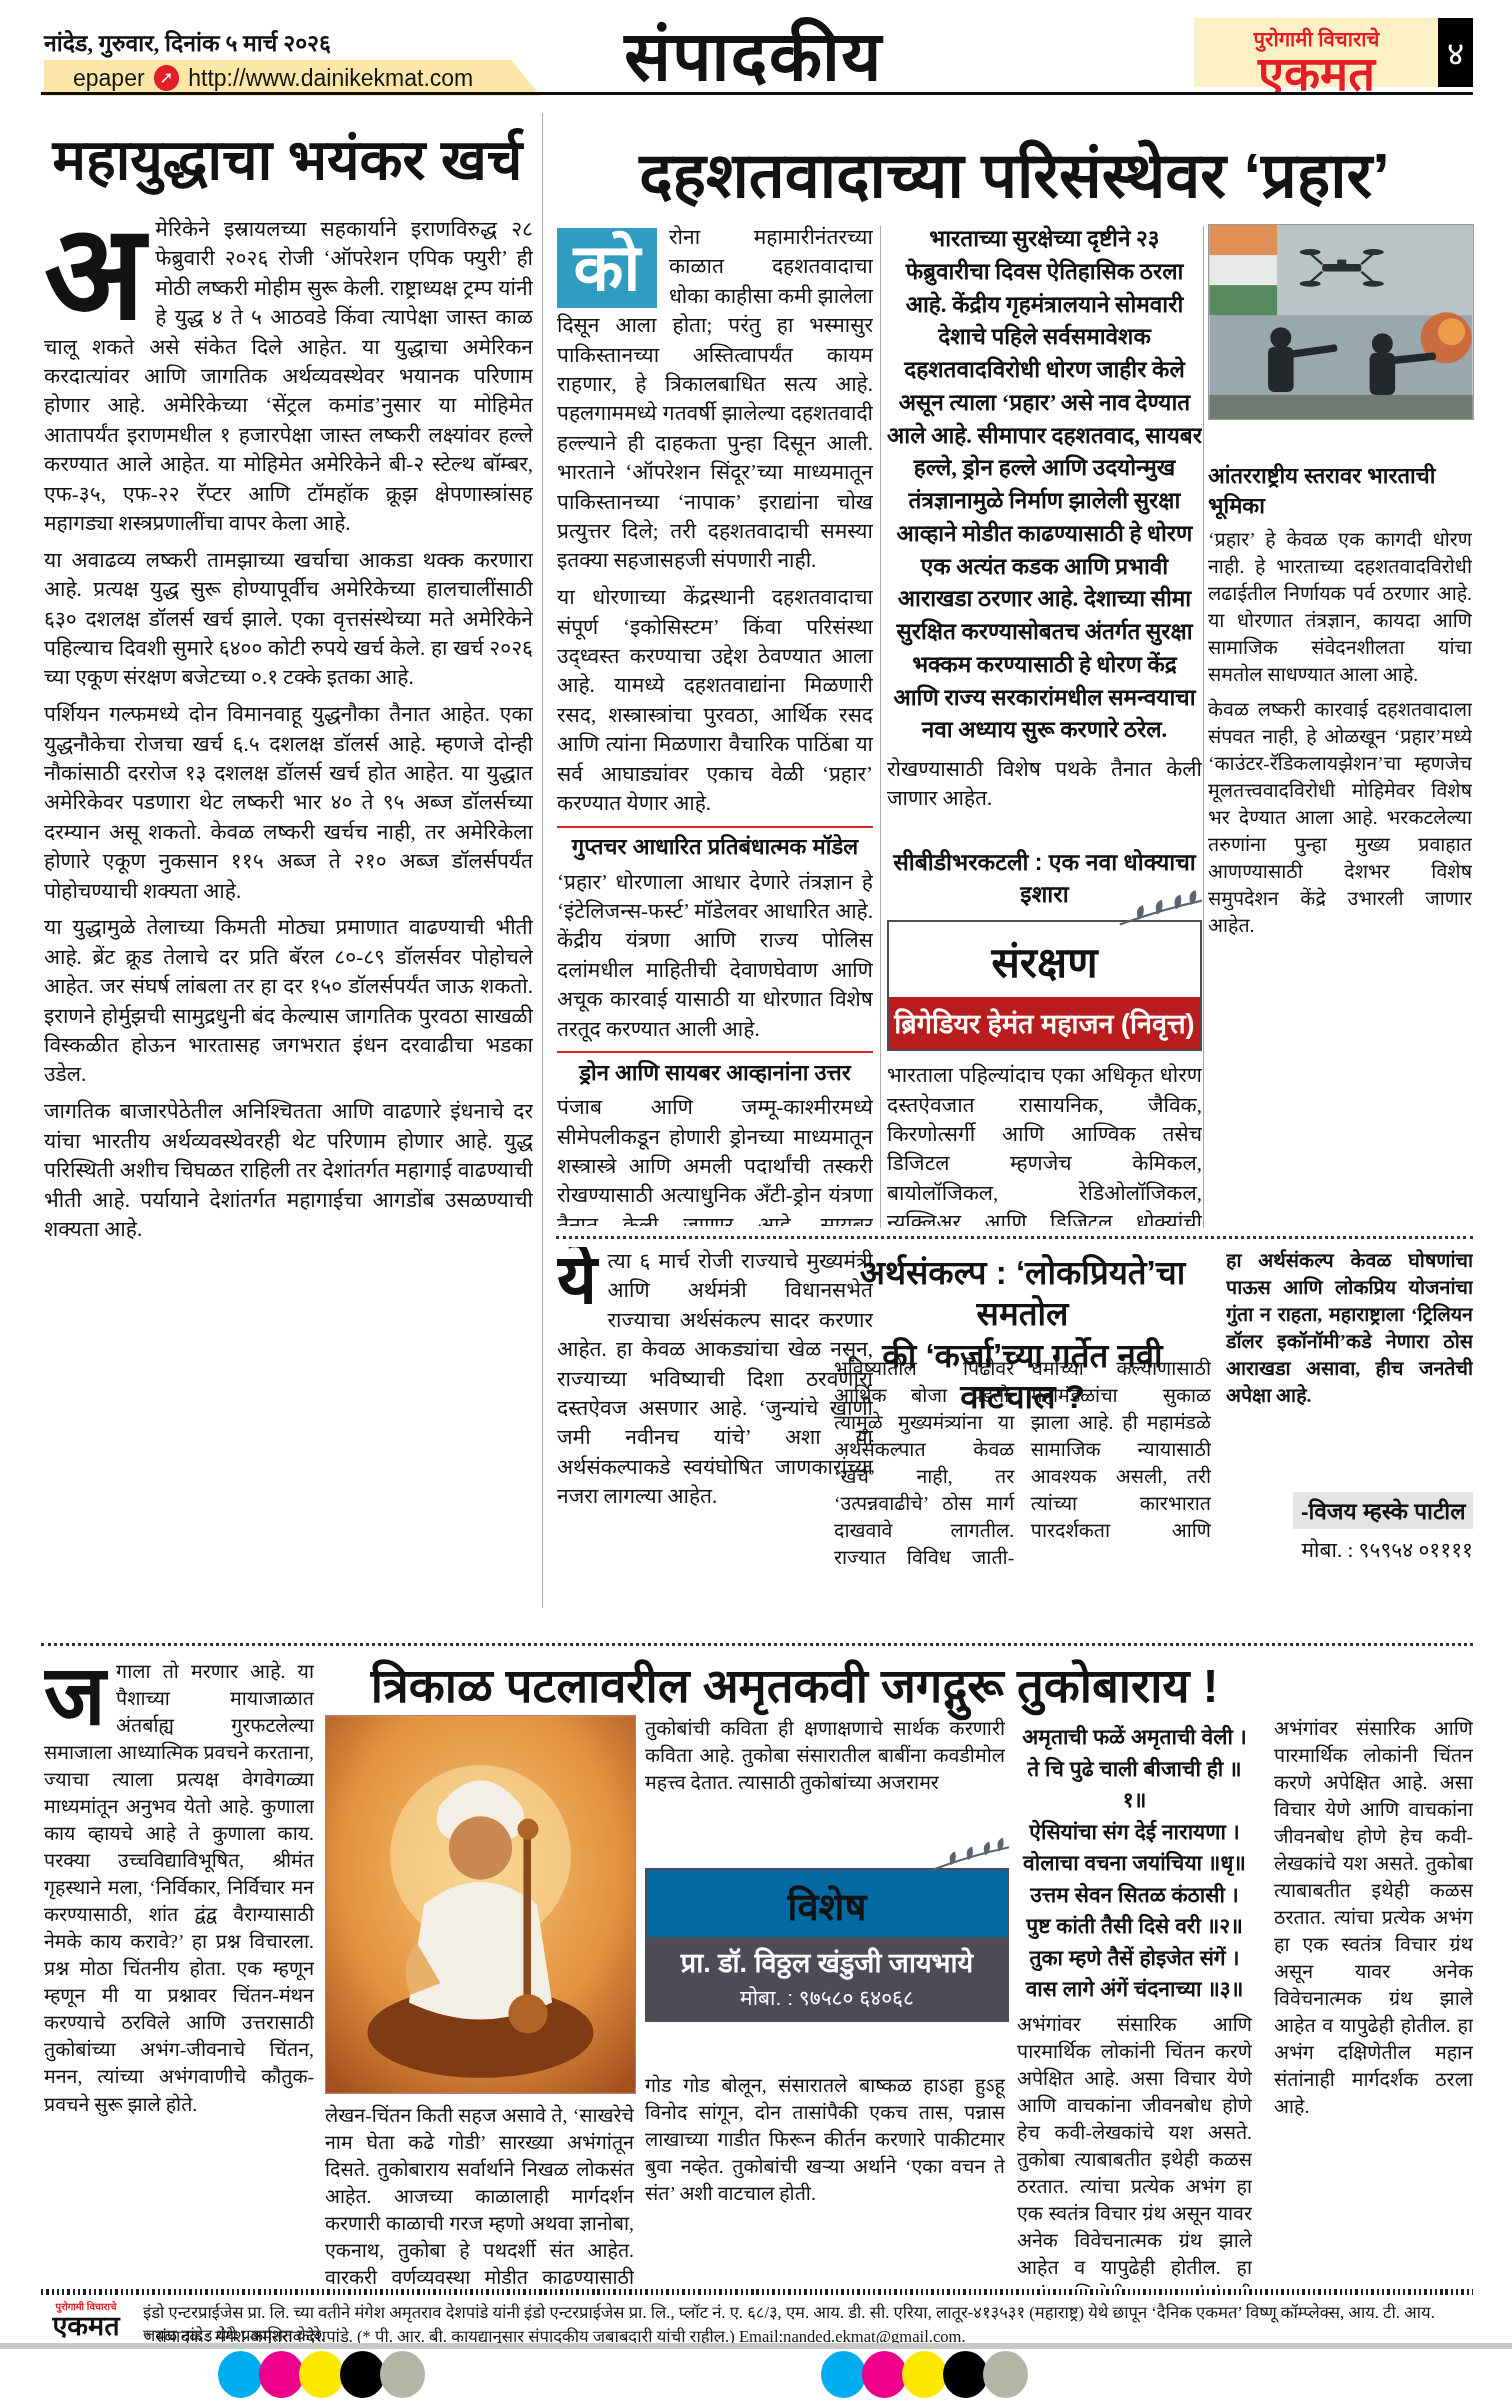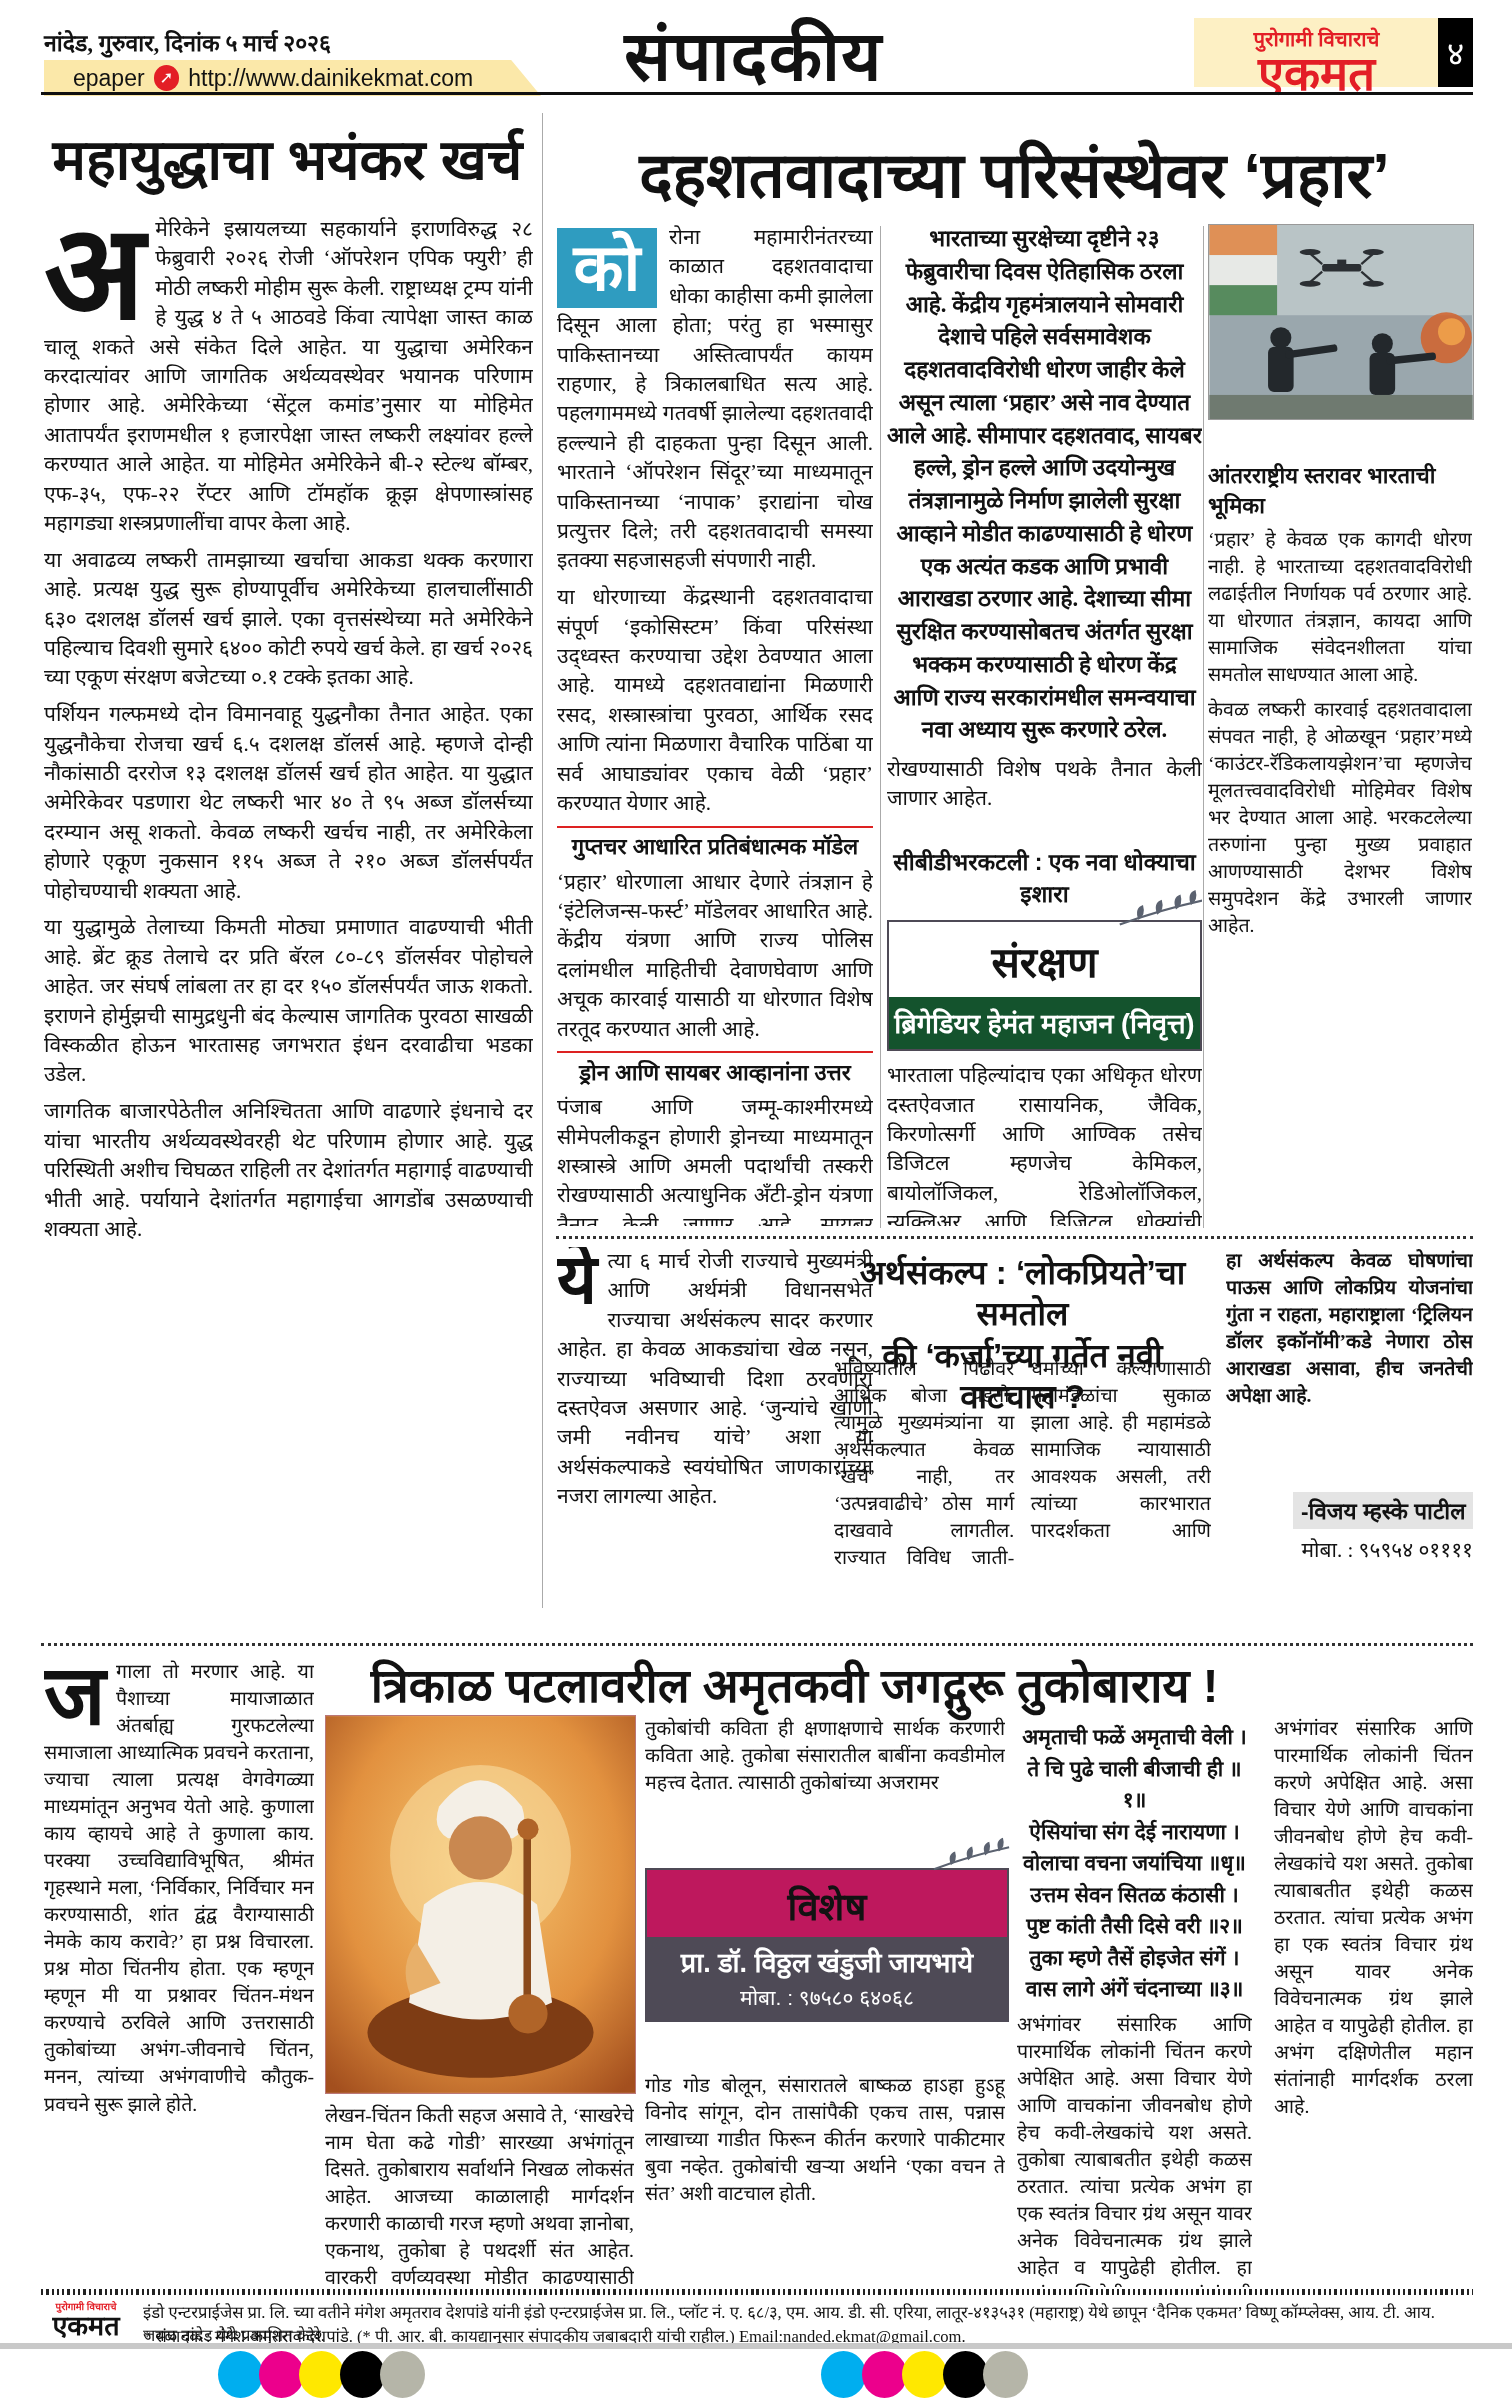--- a/index.html
+++ b/index.html
@@ -41,21 +41,21 @@
   
   .ter-head{left:556px;top:130px;width:917px;text-align:center;font-size:63px;font-weight:bold;font-family:"Liberation Sans",sans-serif;}
   .col{overflow:hidden;}
   .ter-colA{left:557px;top:223px;width:316px;height:1003px;}
   .ter-colB{left:887px;top:223px;width:315px;height:1003px;}
   .ter-colC{left:1208px;top:429px;width:264px;height:797px;}
   .bold-intro{font-weight:bold;font-size:22.6px;line-height:1.45;text-align:center;}
   .ter-photo{left:1208px;top:224px;width:264px;height:194px;overflow:hidden;border:0.8px solid #999;}
   .kicker-wrap{margin:10.5px 0;position:relative;border:2.3px solid #4e4a56;background:#fff;}
   .kicker-title{text-align:center;font-size:42px;font-weight:bold;padding:10.5px 0 7.5px 0;font-family:"Liberation Sans",sans-serif;}
-  .kicker-band{background:#14532d;color:#fff;text-align:center;font-size:27px;font-weight:bold;padding:7.5px 3px;font-family:"Liberation Sans",sans-serif;}
+  .kicker-band{background:#b91c1c;color:#fff;text-align:center;font-size:27px;font-weight:bold;padding:7.5px 3px;font-family:"Liberation Sans",sans-serif;}
   .leaf{position:absolute;right:-6px;top:-35px;}
   .dc-box{float:left;background:#2f9cc0;color:#fff;font-weight:bold;font-size:65px;font-family:"Liberation Sans",sans-serif;
           padding:7.5px 16.6px;margin:4.5px 12px 3px 0;line-height:1;}
 
   
   .bud-rule{left:556px;top:1236px;width:917px;}
   .bud-colL{left:557px;top:1247px;width:316px;height:340px;}
   .bud-head{left:834px;top:1252px;width:377px;text-align:center;font-size:33px;font-weight:bold;line-height:1.25;font-family:"Liberation Sans",sans-serif;}
   .bud-mid{left:834px;top:1355px;width:377px;height:232px;column-count:2;column-gap:16.6px;}
   .bud-colR{left:1226px;top:1247px;width:247px;height:310px;font-weight:bold;}
@@ -64,21 +64,21 @@
   .bud-byline .mob{font-size:21px;margin-top:6px;}
   .bud-colL .dropcap{font-size:69px;}
 
   
   .tuk-rule{left:41px;top:1643px;width:1432px;}
   .tuk-colL{left:44px;top:1658px;width:270px;height:630px;}
   .tuk-colL .dropcap{font-size:83px;}
   .tuk-head{left:324px;top:1652px;width:941px;text-align:center;font-size:47px;font-weight:bold;font-family:"Liberation Sans",sans-serif;}
   .tuk-img{left:325px;top:1715px;width:309px;height:377px;overflow:hidden;border:0.8px solid #b77;}
   .tuk-under-img{left:325px;top:2102px;width:309px;height:185px;}
-  .vishesh-wrap{left:645px;top:1868px;width:360px;border:2.3px solid #4e4a56;background:#be185d;}
+  .vishesh-wrap{left:645px;top:1868px;width:360px;border:2.3px solid #4e4a56;background:#0369a1;}
   .vishesh-title{text-align:center;font-size:38px;font-weight:bold;padding:9px 0 6px 0;font-family:"Liberation Sans",sans-serif;}
   .vishesh-band{background:#4e4a56;color:#fff;text-align:center;font-family:"Liberation Sans",sans-serif;padding:6px 3px 9px 3px;}
   .vishesh-band .a{font-size:27px;font-weight:bold;}
   .vishesh-band .m{font-size:21px;margin-top:3px;}
   .tuk-colM-top{left:645px;top:1715px;width:360px;height:148px;}
   .tuk-colM-bot{left:645px;top:2072px;width:360px;height:215px;}
   .tuk-col3{left:1017px;top:1715px;width:235px;height:572px;}
   .tuk-col4{left:1274px;top:1715px;width:199px;height:572px;}
   .poem{font-weight:bold;text-align:center;font-size:21px;line-height:1.5;margin:6px 0;font-family:"Liberation Sans",sans-serif;}
 

